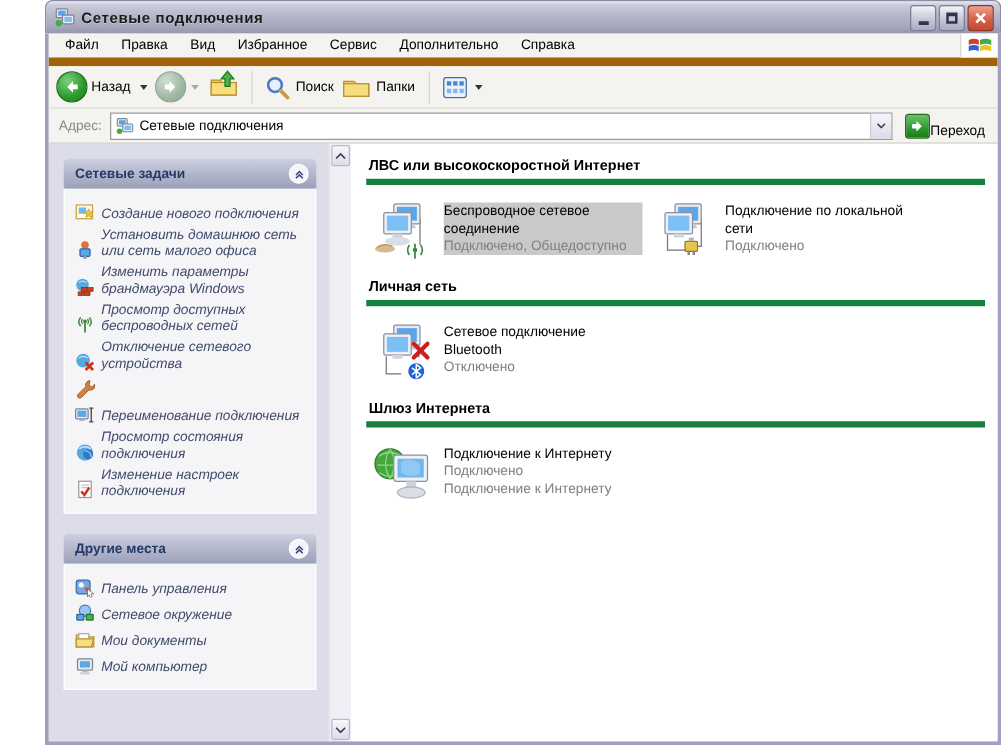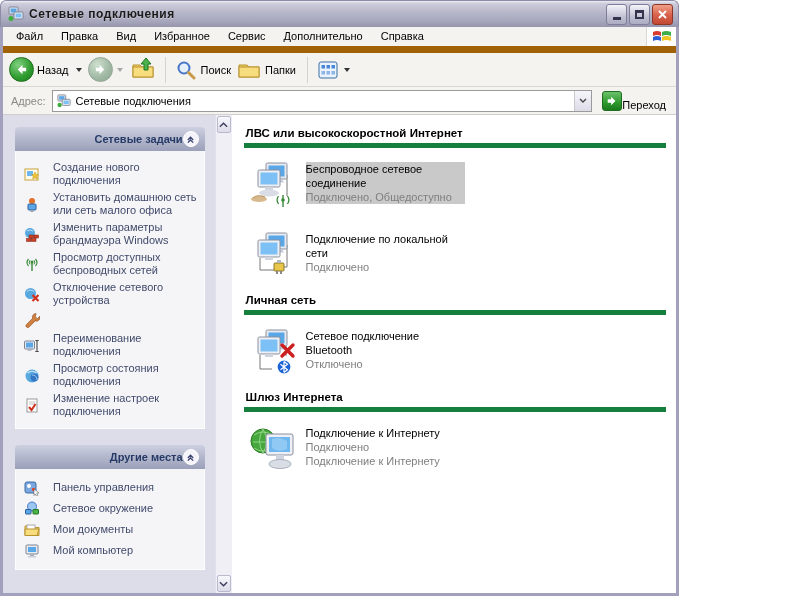--- a/index.html
+++ b/index.html
@@ -1,19 +1,19 @@
 <!DOCTYPE html>
 <html><head>
 <meta charset="utf-8">
 <style>
   html,body{margin:0;padding:0;background:#fff;}
   *{box-sizing:border-box;}
   body{font-family:"Liberation Sans",sans-serif;-webkit-font-smoothing:antialiased;}
 
-  .window{position:relative;width:679px;height:596px;overflow:hidden;}
+  .window{position:relative;width:801px;height:596px;overflow:hidden;padding-left:36px;}
 
   
   .titlebar{
     height:27px;display:flex;align-items:center;padding:0 5px 0 6px;
     border-radius:6px 6px 0 0;
     background:linear-gradient(180deg,#ededf4 0%,#cdcddc 10%,#b6b6c9 45%,#a8a8be 75%,#9595ad 100%);
     border:1px solid #8c8ca6;border-bottom:none;
   }
   .titlebar .win-icon{width:18px;height:16px;margin-right:4px;flex:0 0 auto;}
   .title-text{font-weight:bold;font-size:12px;color:#1a1a1a;letter-spacing:.5px;flex:1 1 auto;
@@ -68,25 +68,25 @@
   .go-label{font-size:11px;color:#000;}
 
   
   .content{flex:1 1 auto;display:flex;min-height:0;}
 
   
   .sidebar{width:224px;background:#dcdde8;padding:12px 10px 0 12px;overflow:hidden;}
   .panel{margin-bottom:16px;}
   .panel-header{height:24px;border-radius:4px 4px 0 0;display:flex;align-items:center;
     padding:0 6px 0 9px;background:linear-gradient(180deg,#cdd0e0 0%,#b3b7cc 50%,#9ba0ba 100%);}
-  .panel-title{font-size:11px;font-weight:bold;color:#253a66;flex:1 1 auto;text-align:right;}
+  .panel-title{font-size:11px;font-weight:bold;color:#253a66;flex:1 1 auto;}
   .chevron-btn{width:16px;height:16px;border-radius:50%;background:#f4f4fa;border:1px solid #fff;
     display:flex;align-items:center;justify-content:center;}
   .panel-body{background:#f5f5f8;border:1px solid #fdfdfe;border-top:none;padding:8px 4px 8px 7px;}
-  .task-item{display:flex;gap:12px;padding:2px 1px;align-items:center;cursor:default;}
+  .task-item{display:flex;gap:4px;padding:2px 1px;align-items:flex-end;cursor:default;font-style:italic;}
   .task-icon{flex:0 0 17px;width:17px;height:16px;margin-top:1px;}
   .task-label{font-size:11px;line-height:13px;color:#414a6b;}
 
   
   .side-scroll{width:18px;background:#f0eff6;border-left:1px solid #e2e1ea;display:flex;
     flex-direction:column;justify-content:space-between;}
   .scroll-btn{height:17px;margin:1px;border:1px solid #b9b8cf;border-radius:2px;
     background:linear-gradient(180deg,#f7f7fc,#dddce9);display:flex;align-items:center;justify-content:center;}
 
   

